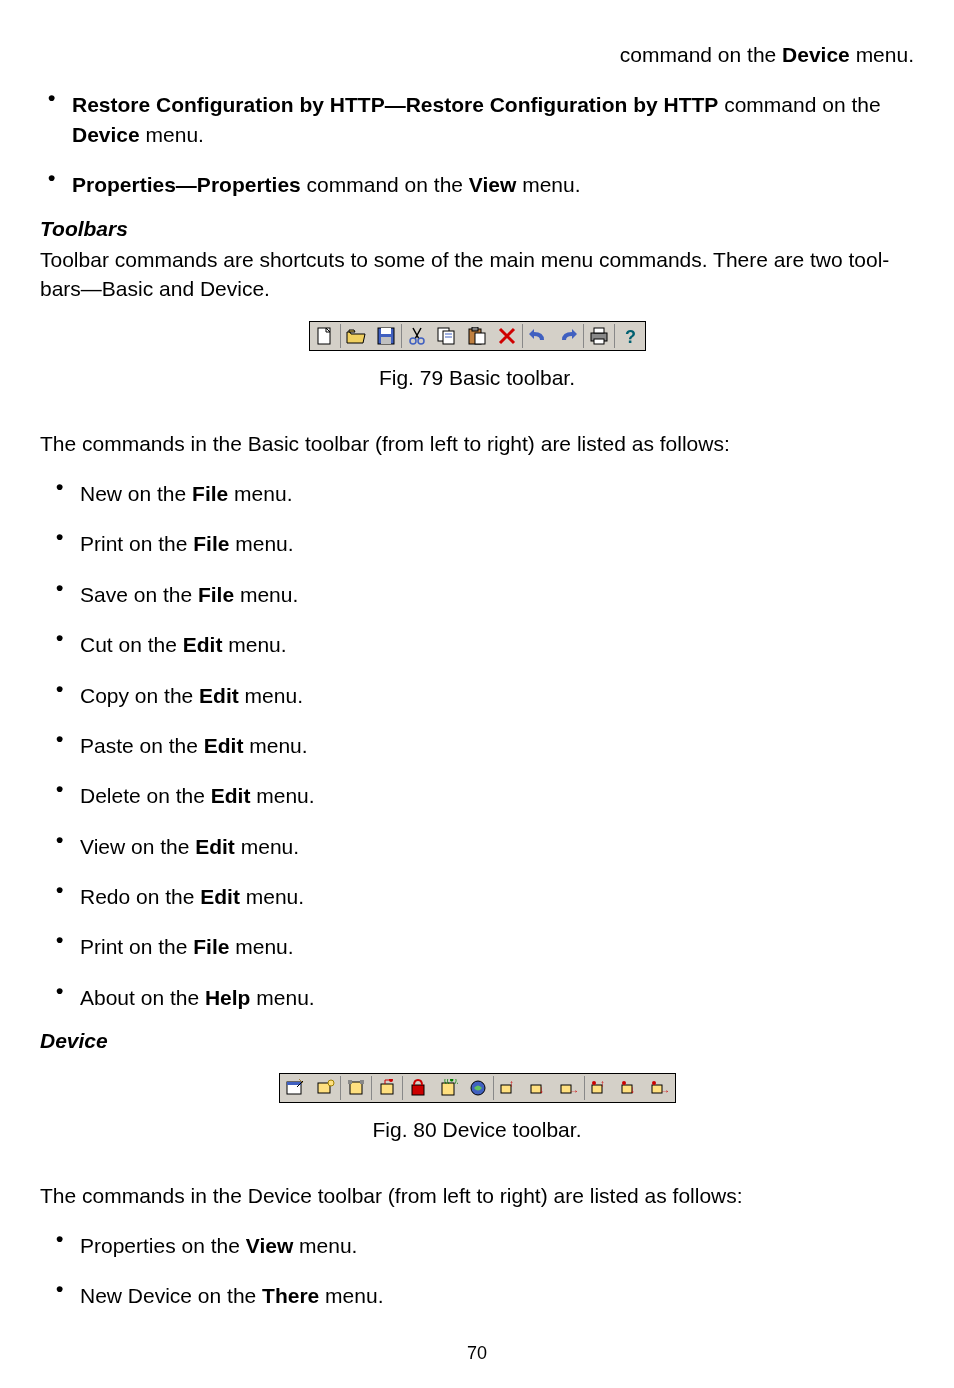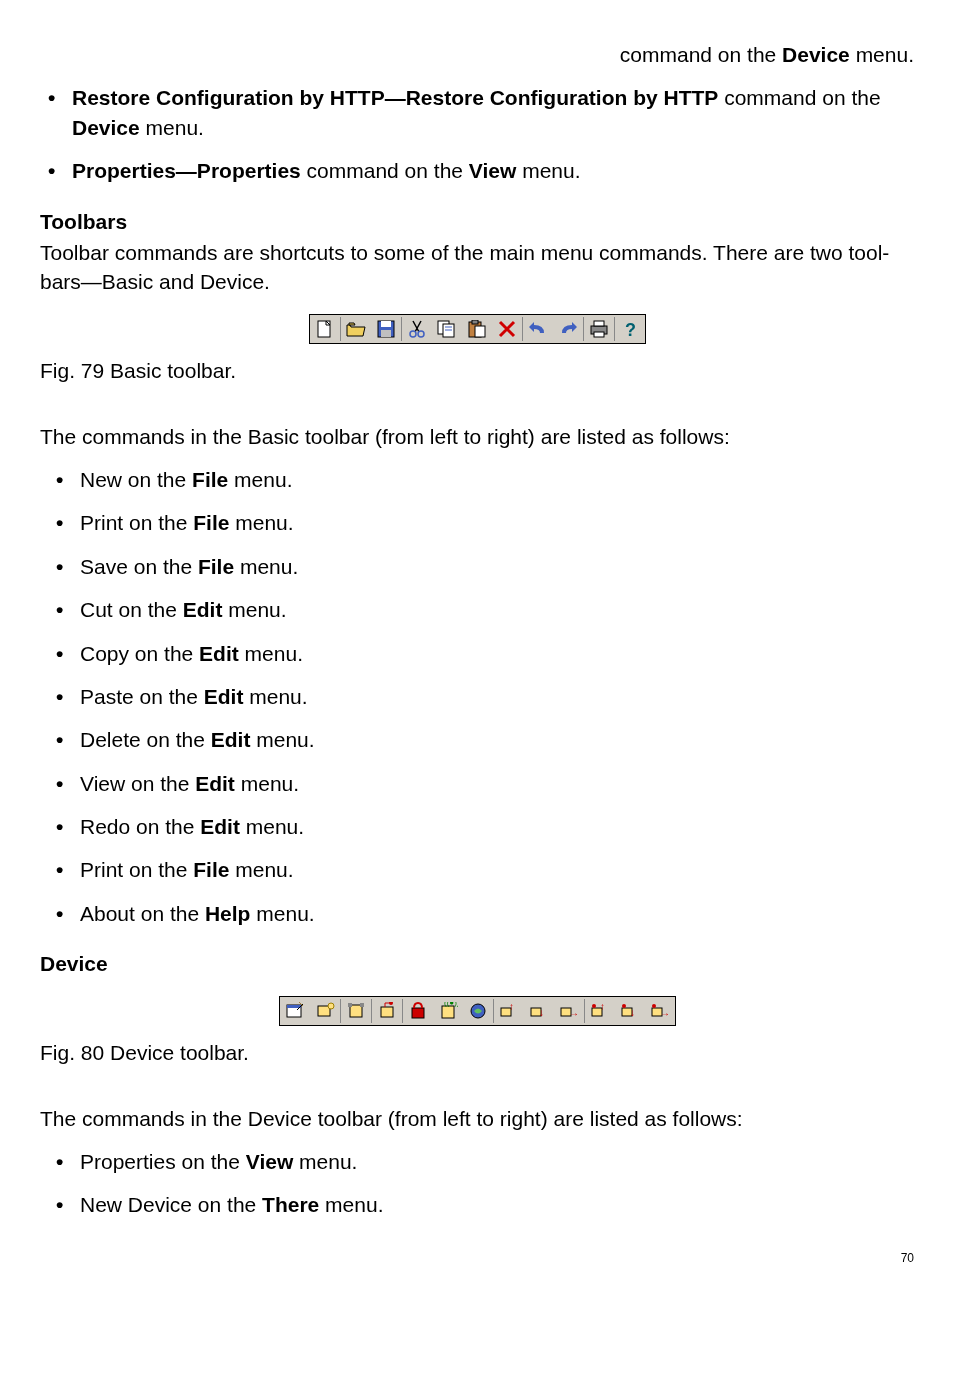--- a/index.html
+++ b/index.html
@@ -16,25 +16,26 @@
     .bullet-item {
       display: flex;
       margin-top: 14px;
       margin-left: 8px;
     }
     .bullet-item .bullet {
       width: 24px;
       flex-shrink: 0;
       font-weight: bold;
     }
-    .bullet-item .body { flex: 1; }
+    .bullet-item .body { flex: 1; margin-top: 7px; }
     .bold { font-weight: bold; }
     .heading {
       font-weight: bold;
-      margin-top: 21px;
+      margin-top: 14px;
+      font-style: italic;
     }
     .para { margin-top: 2px; }
     .figure-wrap {
       margin-top: 16px;
       text-align: center;
     }
     .toolbar {
       display: inline-flex;
       border: 1px solid #000;
       background: #d4d0c8;
@@ -48,33 +49,33 @@
       align-items: center;
       justify-content: center;
       font-size: 18px;
     }
     .sep {
       width: 1px;
       background: #888;
       margin: 2px 0;
     }
     .caption {
-      text-align: left;
+      text-align: center;
       margin-top: 12px;
       font-size: 21px;
     }
     .space-above { margin-top: 36px; }
     .list2 {
       margin-top: 14px;
       margin-left: 8px;
     }
     .list2 .bullet-item { margin-top: 14px; }
     .page-num {
-      text-align: right;
-      font-size: 12px;
+      text-align: center;
+      font-size: 18px;
       margin-top: 30px;
     }
     svg { display: block; }
   </style>
 </head>
 <body>
 
 <div class="indent-1">
   <span>command on the </span><span class="bold">Device</span><span> menu.</span>
 </div>

